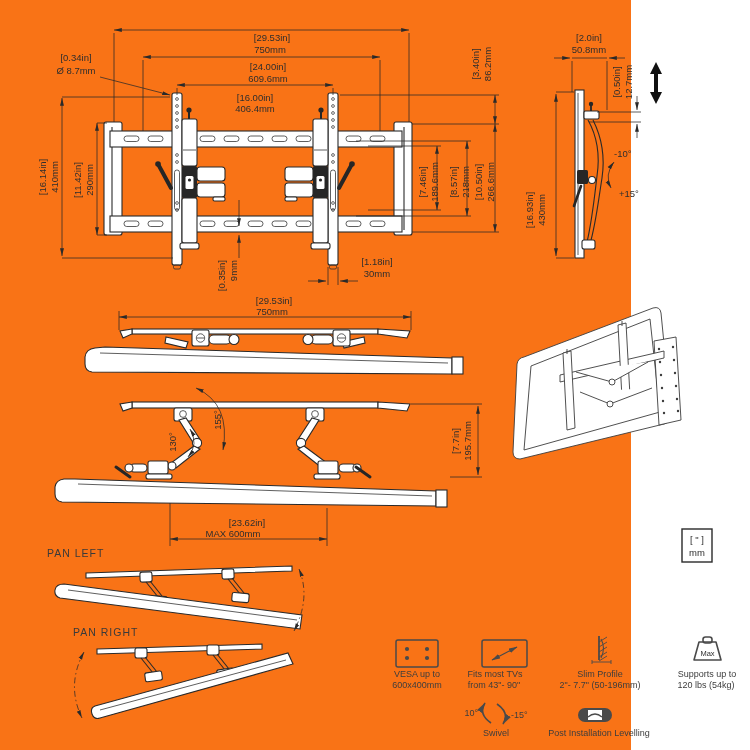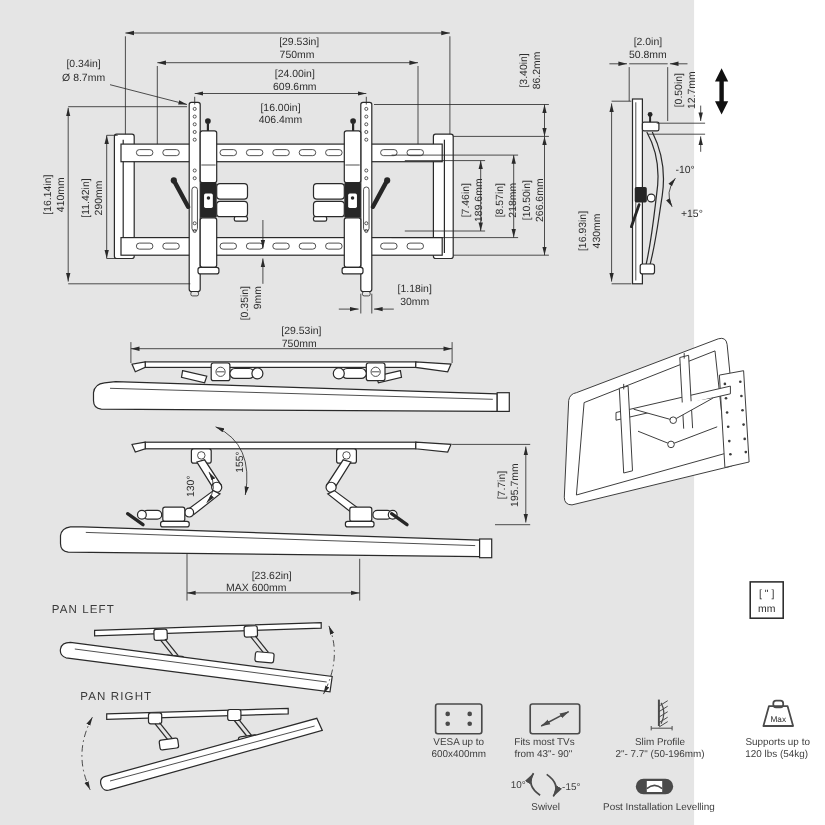--- a/index.html
+++ b/index.html
@@ -1,16 +1,16 @@
 <!DOCTYPE html>
 <html><head>
 <meta charset="utf-8">
 <style>
   html,body{margin:0;padding:0;background:#ffffff;}
-  .page{width:631px;height:750px;background:#e5e5e5;position:relative;font-family:"Liberation Sans",sans-serif;text-decoration:underline;}
+  .page{width:631px;height:750px;background:#f97316;position:relative;font-family:"Liberation Sans",sans-serif;text-decoration:underline;}
   svg{display:block;}
   text{font-family:"Liberation Sans",sans-serif;fill:#2e2e2e;}
   .dim{font-size:9.5px;}
   .dim-b{font-size:9.5px;}
   .feat{font-size:9px;fill:#3d3d3d;}
   .pan-label{font-size:10.5px;letter-spacing:1px;fill:#3a3a3a;}
   .ln{stroke:#2a2a2a;stroke-width:1.1;fill:none;}
   .lnf{stroke:#2a2a2a;stroke-width:1.1;fill:#ffffff;}
   .thin{stroke:#2a2a2a;stroke-width:0.75;fill:none;}
   .dk{fill:#262626;stroke:none;}

